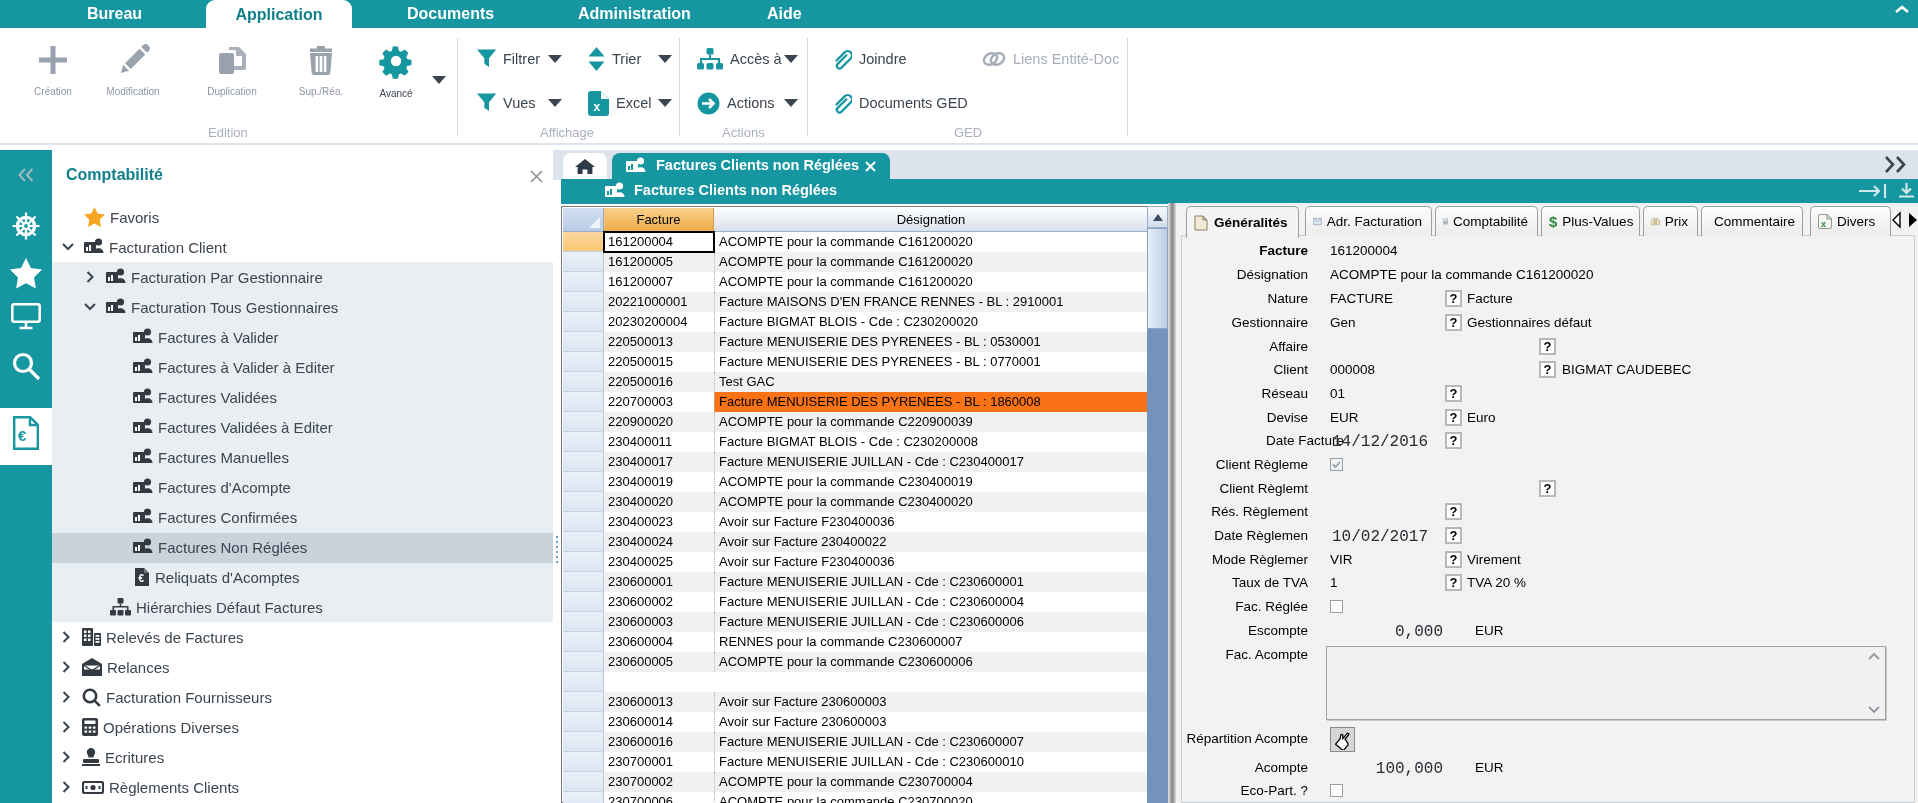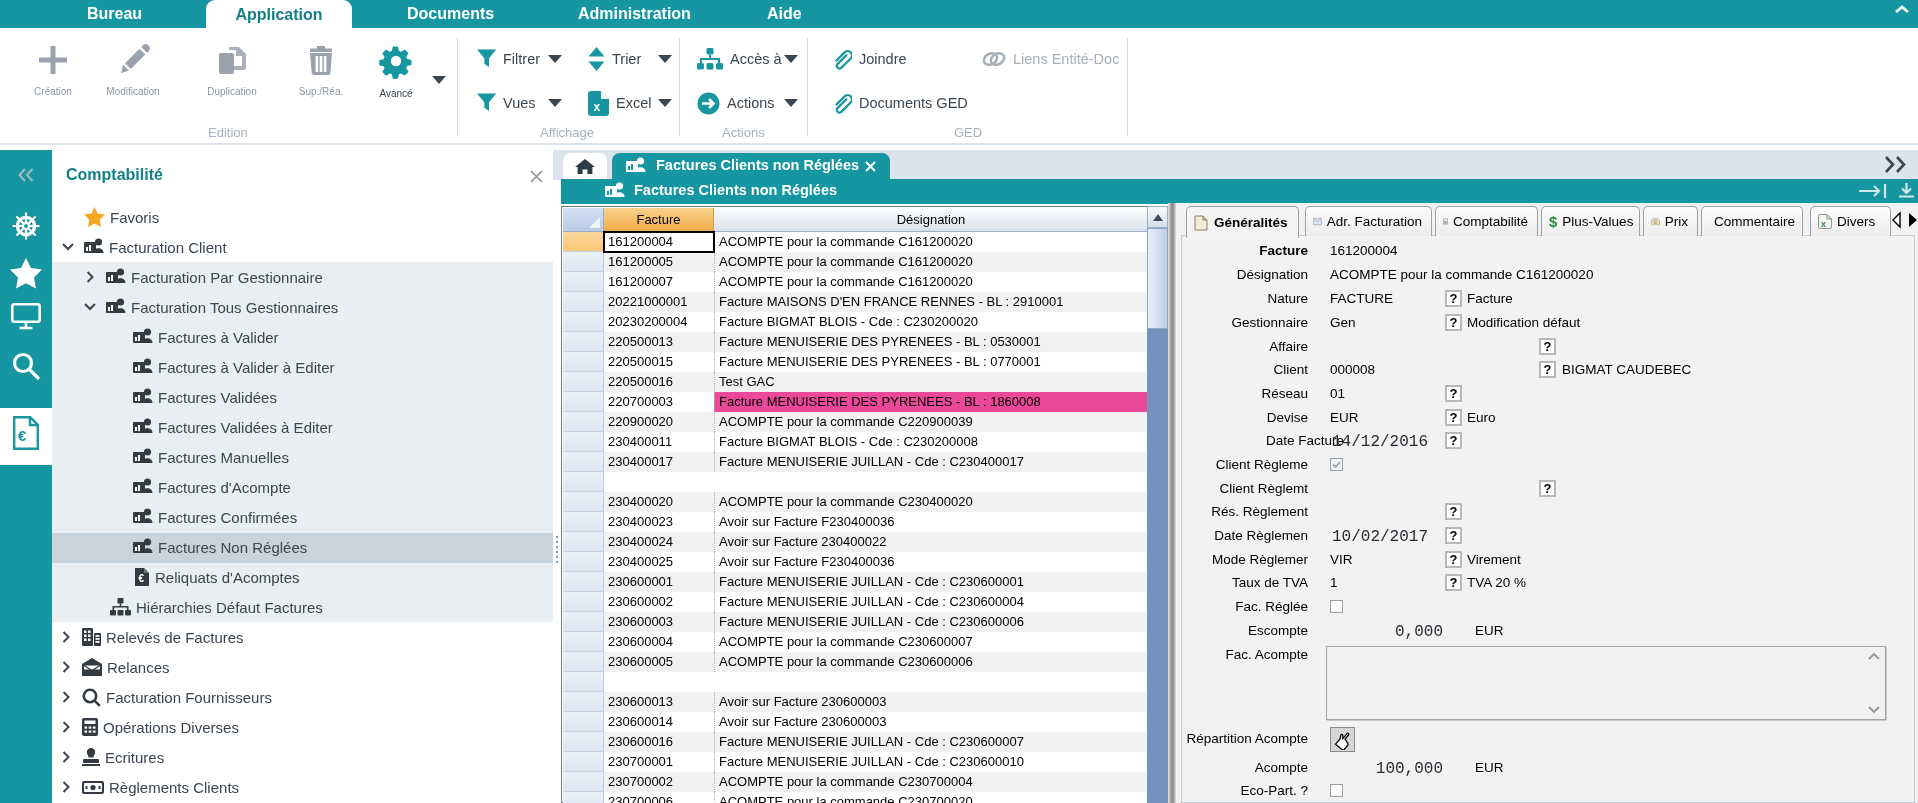--- a/index.html
+++ b/index.html
@@ -645,38 +645,42 @@
         <div class="cdesig" style="background:#fff;">Facture MENUISERIE DES PYRENEES - BL : 0770001</div>
       </div>
 <div class="rowsel" style="top:165px;background:linear-gradient(#eaf0f8,#dbe6f2);"></div>
 <div class="drow" style="top:165px;">
         <div class="cfact" style="background:#f1f1ef;">220500016</div>
         <div class="cdesig" style="background:#f1f1ef;">Test GAC</div>
       </div>
 <div class="rowsel" style="top:185px;background:linear-gradient(#eaf0f8,#dbe6f2);"></div>
 <div class="drow" style="top:185px;">
         <div class="cfact" style="background:#fff;">220700003</div>
-        <div class="cdesig" style="background:#ec4899;">Facture MENUISERIE DES PYRENEES - BL : 1860008</div>
+        <div class="cdesig" style="background:#f97316;">Facture MENUISERIE DES PYRENEES - BL : 1860008</div>
       </div>
 <div class="rowsel" style="top:205px;background:linear-gradient(#eaf0f8,#dbe6f2);"></div>
 <div class="drow" style="top:205px;">
         <div class="cfact" style="background:#f1f1ef;">220900020</div>
         <div class="cdesig" style="background:#f1f1ef;">ACOMPTE pour la commande C220900039</div>
       </div>
 <div class="rowsel" style="top:225px;background:linear-gradient(#eaf0f8,#dbe6f2);"></div>
 <div class="drow" style="top:225px;">
         <div class="cfact" style="background:#fff;">230400011</div>
         <div class="cdesig" style="background:#fff;">Facture BIGMAT BLOIS - Cde : C230200008</div>
       </div>
 <div class="rowsel" style="top:245px;background:linear-gradient(#eaf0f8,#dbe6f2);"></div>
 <div class="drow" style="top:245px;">
         <div class="cfact" style="background:#f1f1ef;">230400017</div>
         <div class="cdesig" style="background:#f1f1ef;">Facture MENUISERIE JUILLAN - Cde : C230400017</div>
       </div>
 <div class="rowsel" style="top:265px;background:linear-gradient(#eaf0f8,#dbe6f2);"></div>
+<div class="drow" style="top:265px;">
+        <div class="cfact" style="background:#fff;">230400019</div>
+        <div class="cdesig" style="background:#fff;">ACOMPTE pour la commande C230400019</div>
+      </div>
 <div class="rowsel" style="top:285px;background:linear-gradient(#eaf0f8,#dbe6f2);"></div>
 <div class="drow" style="top:285px;">
         <div class="cfact" style="background:#f1f1ef;">230400020</div>
         <div class="cdesig" style="background:#f1f1ef;">ACOMPTE pour la commande C230400020</div>
       </div>
 <div class="rowsel" style="top:305px;background:linear-gradient(#eaf0f8,#dbe6f2);"></div>
 <div class="drow" style="top:305px;">
         <div class="cfact" style="background:#fff;">230400023</div>
         <div class="cdesig" style="background:#fff;">Avoir sur Facture F230400036</div>
       </div>
@@ -701,21 +705,21 @@
         <div class="cdesig" style="background:#fff;">Facture MENUISERIE JUILLAN - Cde : C230600004</div>
       </div>
 <div class="rowsel" style="top:405px;background:linear-gradient(#eaf0f8,#dbe6f2);"></div>
 <div class="drow" style="top:405px;">
         <div class="cfact" style="background:#f1f1ef;">230600003</div>
         <div class="cdesig" style="background:#f1f1ef;">Facture MENUISERIE JUILLAN - Cde : C230600006</div>
       </div>
 <div class="rowsel" style="top:425px;background:linear-gradient(#eaf0f8,#dbe6f2);"></div>
 <div class="drow" style="top:425px;">
         <div class="cfact" style="background:#fff;">230600004</div>
-        <div class="cdesig" style="background:#fff;">ACOMPTE pour la commande C230600007</div>
+        <div class="cdesig" style="background:#fff;">RENNES pour la commande C230600007</div>
       </div>
 <div class="rowsel" style="top:445px;background:linear-gradient(#eaf0f8,#dbe6f2);"></div>
 <div class="drow" style="top:445px;">
         <div class="cfact" style="background:#f1f1ef;">230600005</div>
         <div class="cdesig" style="background:#f1f1ef;">ACOMPTE pour la commande C230600006</div>
       </div>
 <div class="rowsel" style="top:465px;background:linear-gradient(#eaf0f8,#dbe6f2);"></div>
 <div class="drow" style="top:486px;">
         <div class="cfact" style="background:#fff;">230600006</div>
         <div class="cdesig" style="background:#fff;">ACOMPTE pour la commande C230500006</div>
@@ -805,21 +809,21 @@
 <div class="fval" style="left:154px;top:40px;">161200004</div>
 <div class="flabel" style="right:610px;top:64px;">Désignation</div>
 <div class="fval" style="left:154px;top:64px;">ACOMPTE pour la commande C161200020</div>
 <div class="flabel" style="right:610px;top:88px;">Nature</div>
 <div class="fval" style="left:154px;top:88px;">FACTURE</div>
 <div class="qbtn" style="left:269px;top:87px;">?</div>
 <div class="fval" style="left:291px;top:88px;">Facture</div>
 <div class="flabel" style="right:610px;top:112px;">Gestionnaire</div>
 <div class="fval" style="left:154px;top:112px;">Gen</div>
 <div class="qbtn" style="left:269px;top:111px;">?</div>
-<div class="fval" style="left:291px;top:112px;">Modification défaut</div>
+<div class="fval" style="left:291px;top:112px;">Gestionnaires défaut</div>
 <div class="flabel" style="right:610px;top:136px;">Affaire</div>
 <div class="qbtn" style="left:363px;top:135px;">?</div>
 <div class="flabel" style="right:610px;top:159px;">Client</div>
 <div class="fval" style="left:154px;top:159px;">000008</div>
 <div class="qbtn" style="left:363px;top:158px;">?</div>
 <div class="fval" style="left:386px;top:159px;">BIGMAT CAUDEBEC</div>
 <div class="flabel" style="right:610px;top:183px;">Réseau</div>
 <div class="fval" style="left:154px;top:183px;">01</div>
 <div class="qbtn" style="left:269px;top:182px;">?</div>
 <div class="flabel" style="right:610px;top:207px;">Devise</div>

